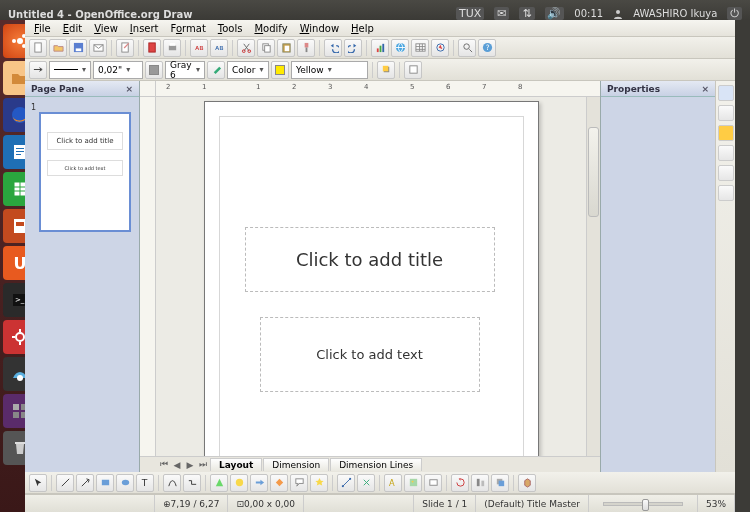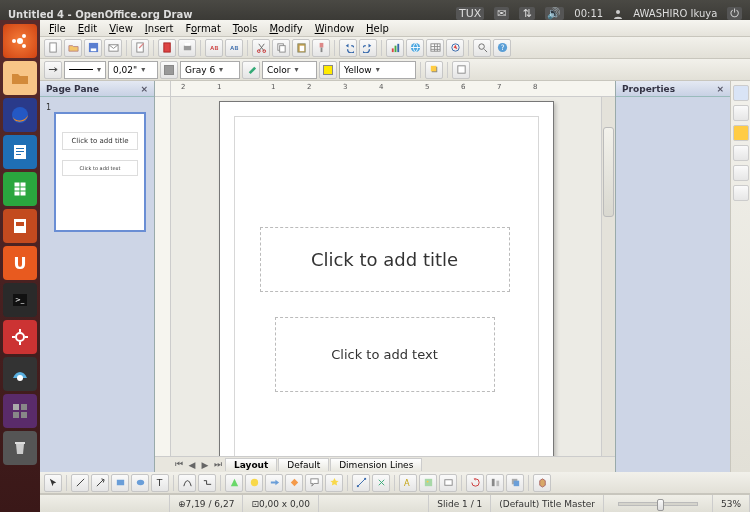--- a/index.html
+++ b/index.html
@@ -23,21 +23,21 @@
 .launcher .lbtn.impress { background: #c34a1f; }
 .launcher .lbtn.usc { background: #e85a1f; color: #fff; font-weight: bold; font-size: 16px; }
 .launcher .lbtn.term { background: #2a2a2a; }
 .launcher .lbtn.settings { background: #c33; }
 .launcher .lbtn.draw { background: #333; }
 .launcher .lbtn.ws { background: #5a2b6a; }
 .launcher .lbtn.trash { background: #555; }
 .launcher .lbtn svg { width: 20px; height: 20px; fill: #fff; }
 
 
-.app { position: absolute; left: 40px; top: 20px; width: 710px; height: 492px; background: #e8e6de; display: flex; flex-direction: column; }
+.app { position: absolute; left: 25px; top: 20px; width: 710px; height: 492px; background: #e8e6de; display: flex; flex-direction: column; }
 
 
 .menubar { height: 17px; background: linear-gradient(#f6f5f0,#e5e3db); border-bottom: 1px solid #c8c6bd; display: flex; align-items: center; font-size: 10px; padding: 0 4px; gap: 2px; }
 .menubar span { padding: 1px 5px; }
 .menubar span u { text-decoration: underline; }
 
 
 .toolbar { height: 22px; background: linear-gradient(#f2f1eb,#e2e0d7); border-bottom: 1px solid #c8c6bd; display: flex; align-items: center; padding: 0 4px; gap: 2px; }
 .tbtn { width: 18px; height: 18px; background: linear-gradient(#fafafa,#e5e5e5); border: 1px solid #c6c6c6; border-radius: 2px; display: flex; align-items: center; justify-content: center; }
 .tbtn svg { width: 11px; height: 11px; }
@@ -352,29 +352,29 @@
       </div>
     <div class="combo line">
         <div class="lineprev"></div>
       </div>
     <div class="combo" style="width:50px">
         <span>0,02"</span>
       </div>
     <div class="tbtn">
         <div class="colorswatch" style="background:#999"></div>
       </div>
-    <div class="combo" style="width:60px">
+    <div class="combo" style="width:40px">
         <span>Gray 6</span>
       </div>
     <div class="tbtn">
         <svg viewBox="0 0 12 12">
           <path d="M3 9l6-6 2 2-6 6z" fill="#3a7"></path>
         </svg>
       </div>
-    <div class="combo" style="width:55px">
+    <div class="combo" style="width:42px">
         <span>Color</span>
       </div>
     <div class="tbtn">
         <div class="colorswatch" style="background:#ffea00"></div>
       </div>
     <div class="combo" style="width:77px">
         <span>Yellow</span>
       </div>
     <div class="tsep"></div>
     <div class="tbtn">
@@ -439,21 +439,21 @@
         <div class="vscroll">
             <div class="vthumb"></div>
           </div>
       </div>
       <div class="viewtabs">
         <div class="nav">⏮</div>
         <div class="nav">◀</div>
         <div class="nav">▶</div>
         <div class="nav">⏭</div>
         <div class="vtab active">Layout</div>
-        <div class="vtab">Default</div>
+        <div class="vtab">Dimension</div>
         <div class="vtab">Dimension Lines</div>
       </div>
     </div>
 
     <div class="proppane">
       <div class="pane-head">
         <span>Properties</span>
         <span class="x">×</span>
       </div>
     </div>

